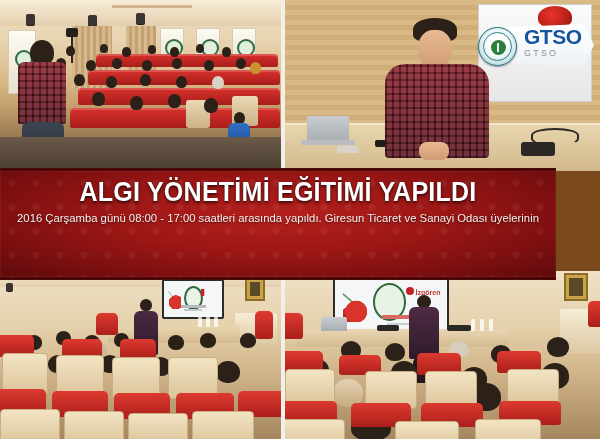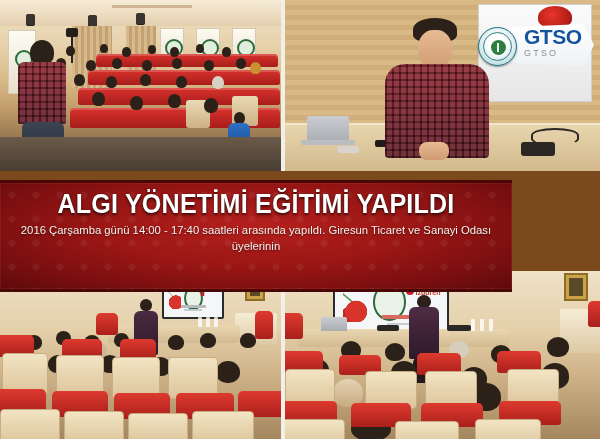--- a/index.html
+++ b/index.html
@@ -80,21 +80,21 @@
   #gtso-emblem-core{position:absolute;left:50%;top:50%;width:15px;height:15px;margin:-7px 0 0 -7px;
      border-radius:50%;background:#2f7d40;}
   #gtso-emblem-core:after{content:"";position:absolute;left:50%;top:3px;margin-left:-1px;
      width:2px;height:9px;background:#eaf6ea;}
   #gtso-text{position:absolute;left:46px;top:3px;z-index:3;}
   #gtso-name{font-size:21px;font-weight:bold;color:#14539e;letter-spacing:-.5px;line-height:20px;
      font-family:"Liberation Sans",sans-serif;text-shadow:0 1px 0 rgba(255,255,255,.6);}
   #gtso-sub{font-size:9px;color:#8b8f94;letter-spacing:2.2px;line-height:11px;margin-top:1px;}
 
   
-  #banner{position:absolute;left:0;top:180px;width:512px;height:106px;z-index:8;
+  #banner{position:absolute;left:0;top:168px;width:556px;height:106px;z-index:8;
      background:
        radial-gradient(circle at 12px 12px,rgba(255,255,255,.055) 3px,transparent 4px) 0 0/24px 24px,
        radial-gradient(ellipse at 50% 42%,#b5201d 0%,#9c1715 42%,#7d0f10 74%,#5e0a0c 100%);
      border-top:3px solid #4a0708;border-bottom:3px solid #4a0708;
      box-shadow:inset 0 0 0 1px rgba(255,120,110,.10);}
   #banner-inner{position:absolute;inset:4px 5px;}
   #banner-title{text-align:center;color:#fff;font-weight:bold;font-size:27px;line-height:30px;
      letter-spacing:.2px;transform:scaleX(.93);transform-origin:center;
      text-shadow:0 2px 3px rgba(0,0,0,.6),0 0 1px rgba(0,0,0,.9);
      font-family:"Liberation Sans Narrow","Liberation Sans",sans-serif;margin-top:2px;}
@@ -195,21 +195,21 @@
     <div id="gtso-text">
       <div id="gtso-name">GTSO</div>
       <div id="gtso-sub">GTSO</div>
     </div>
   </div>
 
   <div id="banner">
     <div id="banner-inner">
       <div id="banner-title">ALGI YÖNETİMİ EĞİTİMİ YAPILDI</div>
       <div id="banner-body">
-        <div>2016 Çarşamba günü 14:00 - 17:40 saatleri arasında  yapıldı. Giresun Ticaret ve Sanayi Odası üyelerinin</div>
+        <div>2016 Çarşamba günü 08:00 - 17:00 saatleri arasında  yapıldı. Giresun Ticaret ve Sanayi Odası üyelerinin</div>
       </div>
     </div>
   </div>
 
   <div class="panel" id="photo-bl">
     <div class="wall b-wall"></div>
     <div style="position:absolute;left:0;top:0;width:100%;height:16px;background:linear-gradient(180deg,#f6ebd6,#e3d0ae)"></div>
     <div class="spk" style="left:6px;top:12px;width:7px;height:8px"></div>
     <div class="screen" style="left:162px;top:8px;width:58px;height:36px">
       <div class="scr-cherry" style="background:radial-gradient(circle at 60% 70%,#d8342c 40%,transparent 42%),linear-gradient(45deg,transparent 48%,#3f7d33 50%,transparent 52%)"></div>

